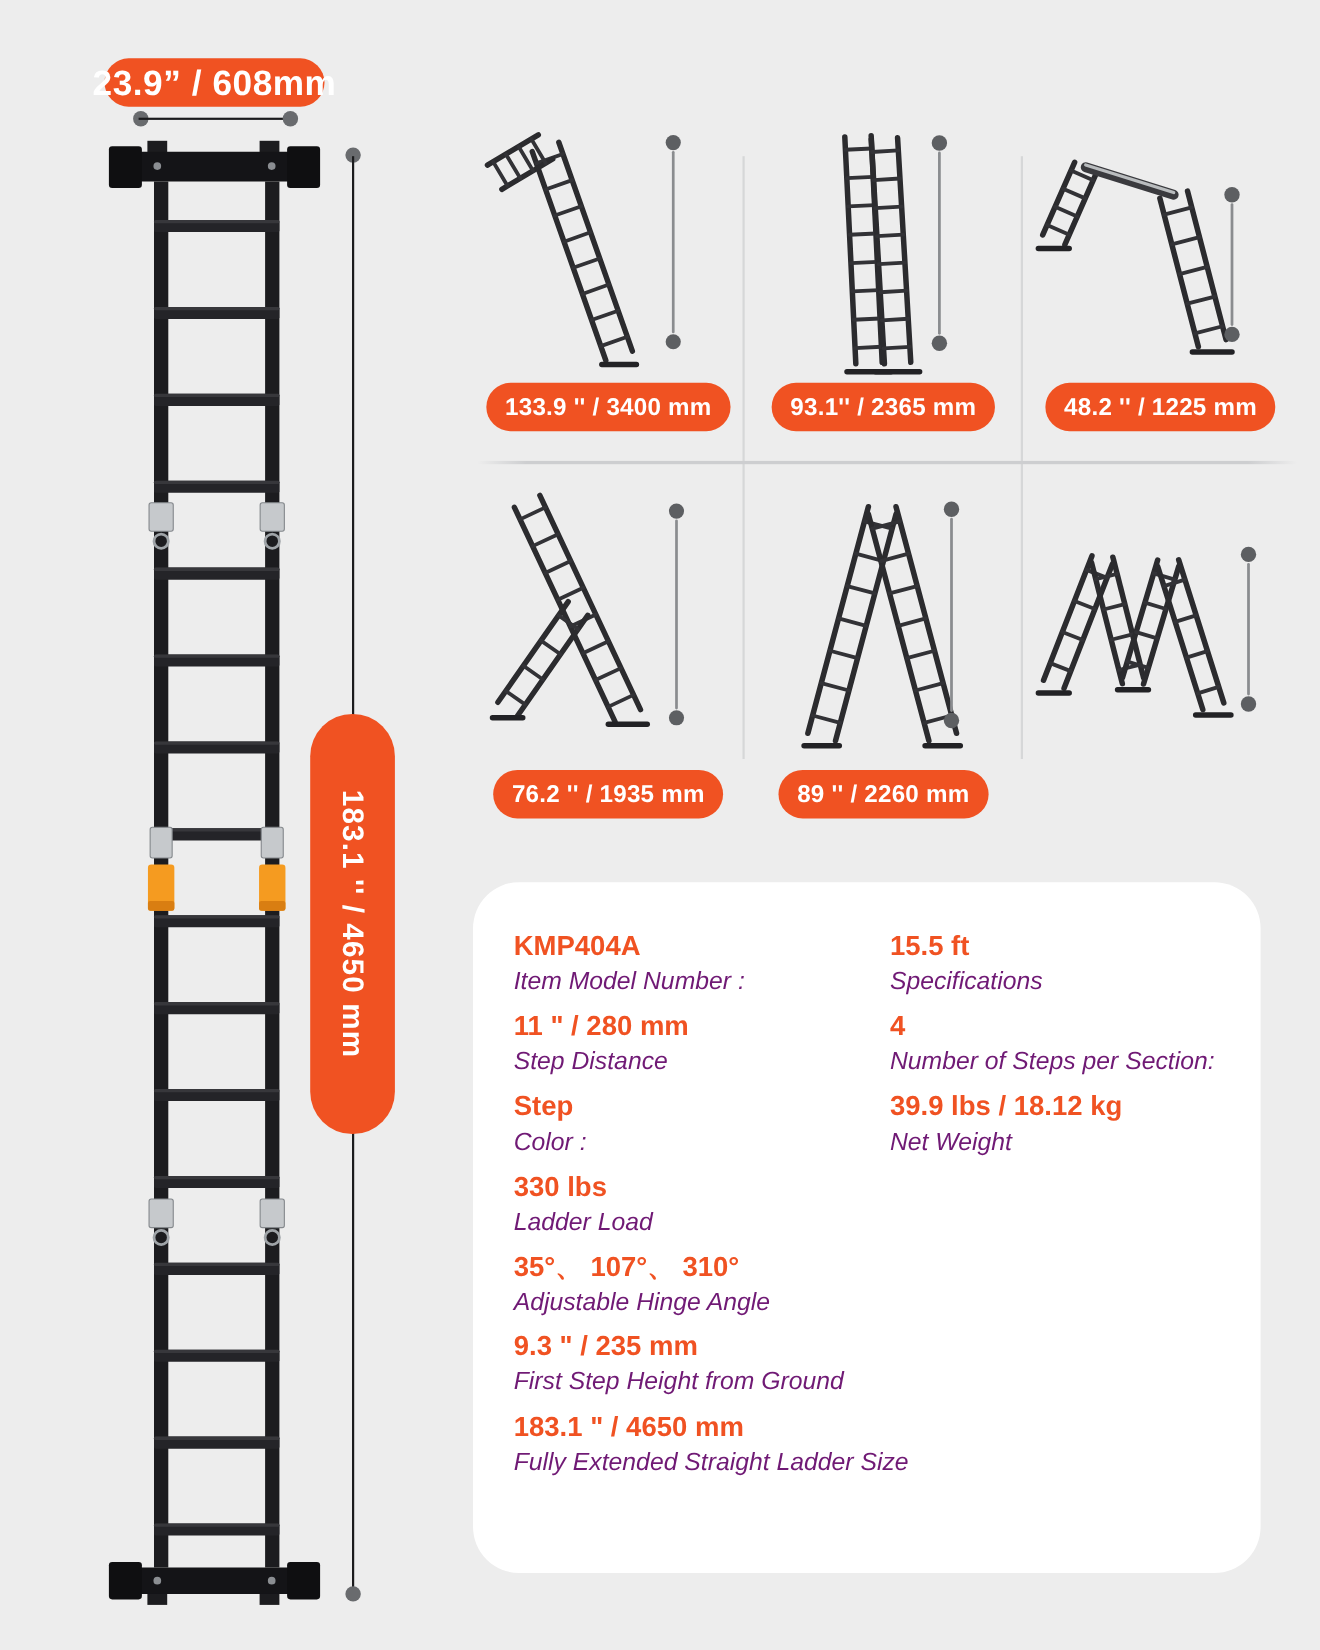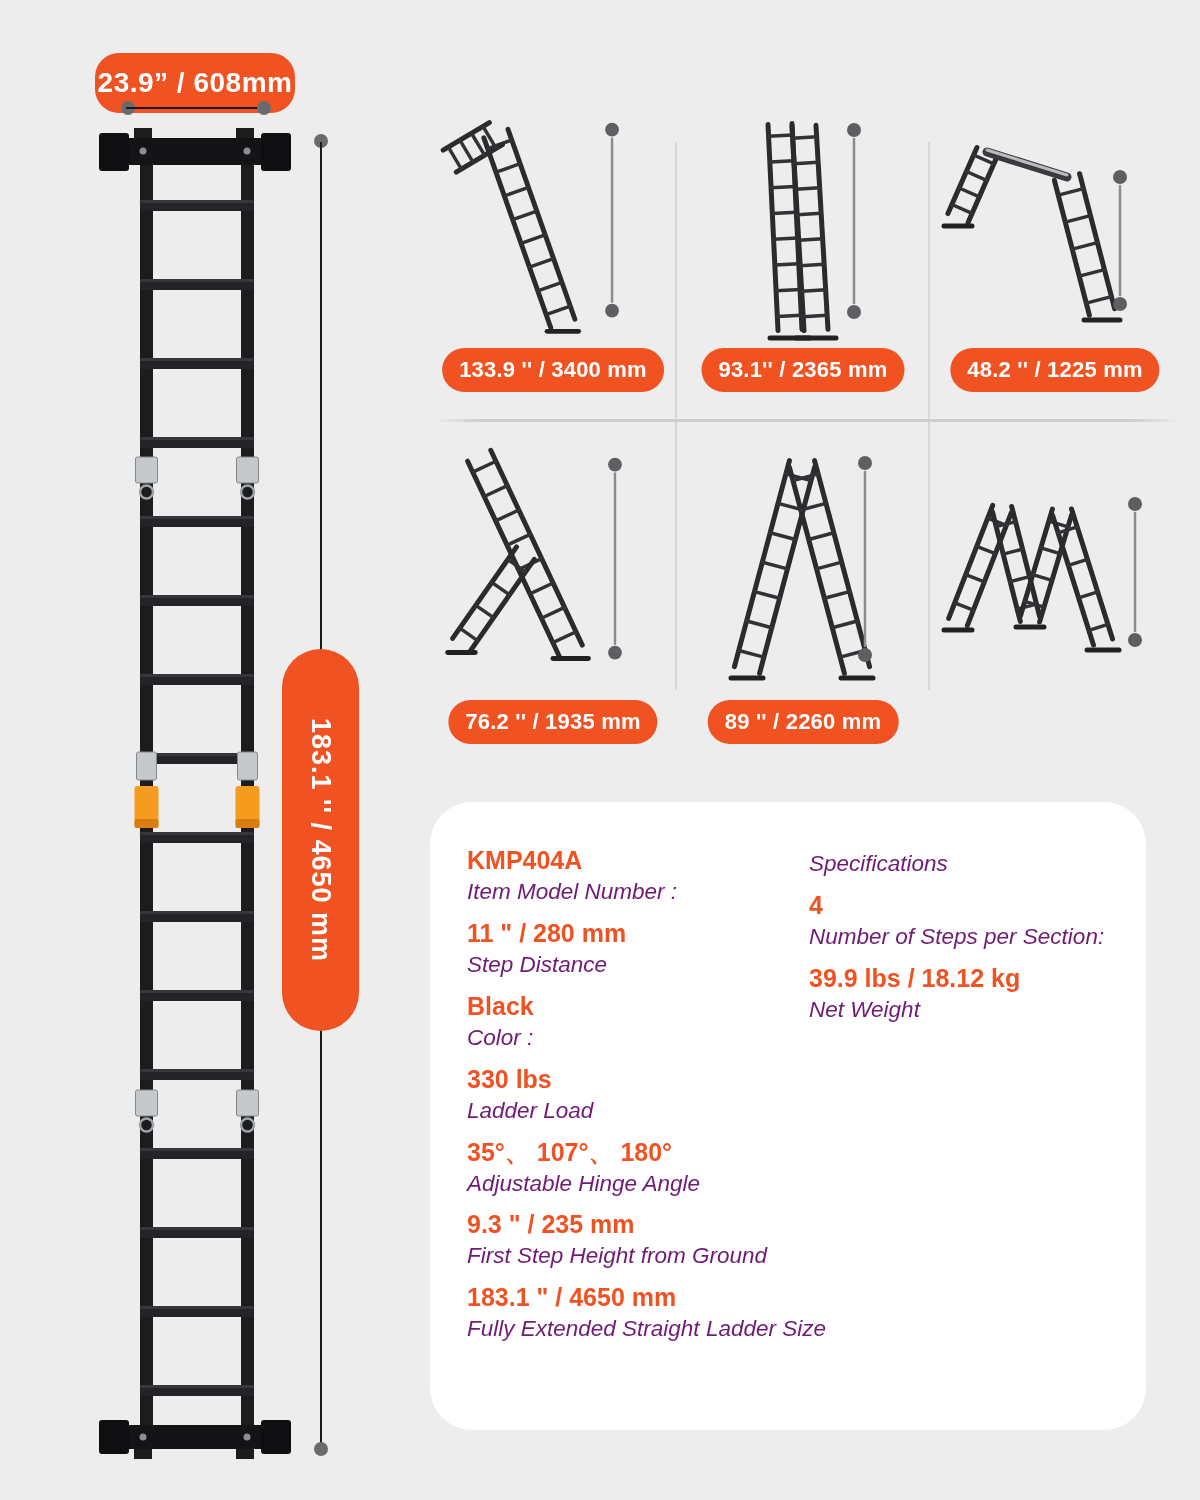--- a/index.html
+++ b/index.html
@@ -1,22 +1,22 @@
 <!DOCTYPE html>
 <html><head>
 <meta charset="utf-8">
 <style>
   html,body{margin:0;padding:0;background:#e2e2e2;}
   .canvas{position:relative;width:1200px;height:1500px;background:#EDEDED;overflow:hidden;
           font-family:"Liberation Sans",sans-serif;}
   
   .pill{background:#F05222;color:#fff;font-weight:bold;display:flex;align-items:center;
         justify-content:center;white-space:nowrap;}
-  .pill-top{position:absolute;left:95px;top:53px;width:200px;height:60px;border-radius:24px;
-            font-size:28px;letter-spacing:.5px;}
+  .pill-top{position:absolute;left:95px;top:53px;width:200px;height:44px;border-radius:24px;
+            font-size:32px;letter-spacing:.5px;}
   .pill-vert{position:absolute;left:282px;top:649px;width:77px;height:382px;border-radius:39px;
              font-size:27px;letter-spacing:1px;}
   .pill-vert span{writing-mode:vertical-rl;}
   .cfg-pill{position:absolute;left:50%;transform:translateX(-50%);height:44px;border-radius:22px;
             font-size:22px;padding:0 17px;letter-spacing:.2px;}
   .row1 .cfg-pill{top:238px;}
   .row2 .cfg-pill{top:270px;}
   
   .h-measure{position:absolute;left:121px;top:101px;width:150px;height:15px;}
   .h-measure .bar{position:absolute;left:5px;right:5px;top:6px;height:2px;background:#1b1b1d;}
@@ -319,42 +319,43 @@
     <div class="col col-left">
       <div class="spec-item">
         <div class="spec-value">KMP404A</div>
         <div class="spec-label">Item Model Number :</div>
       </div>
       <div class="spec-item">
         <div class="spec-value">11 " / 280 mm</div>
         <div class="spec-label">Step Distance</div>
       </div>
       <div class="spec-item">
-        <div class="spec-value">Black</div>
+        <div class="spec-value">Step</div>
         <div class="spec-label">Color :</div>
       </div>
       <div class="spec-item">
         <div class="spec-value">330 lbs</div>
         <div class="spec-label">Ladder Load</div>
       </div>
       <div class="spec-item">
-        <div class="spec-value">35°、 107°、 180°</div>
+        <div class="spec-value">35°、 107°、 310°</div>
         <div class="spec-label">Adjustable Hinge Angle</div>
       </div>
       <div class="spec-item">
         <div class="spec-value">9.3 " / 235 mm</div>
         <div class="spec-label">First Step Height from Ground</div>
       </div>
       <div class="spec-item">
         <div class="spec-value">183.1 " / 4650 mm</div>
         <div class="spec-label">Fully Extended Straight Ladder Size</div>
       </div>
     </div>
     <div class="col col-right">
       <div class="spec-item">
+        <div class="spec-value">15.5 ft</div>
         <div class="spec-label">Specifications</div>
       </div>
       <div class="spec-item">
         <div class="spec-value">4</div>
         <div class="spec-label">Number of Steps per Section:</div>
       </div>
       <div class="spec-item">
         <div class="spec-value">39.9 lbs / 18.12 kg</div>
         <div class="spec-label">Net Weight</div>
       </div>

